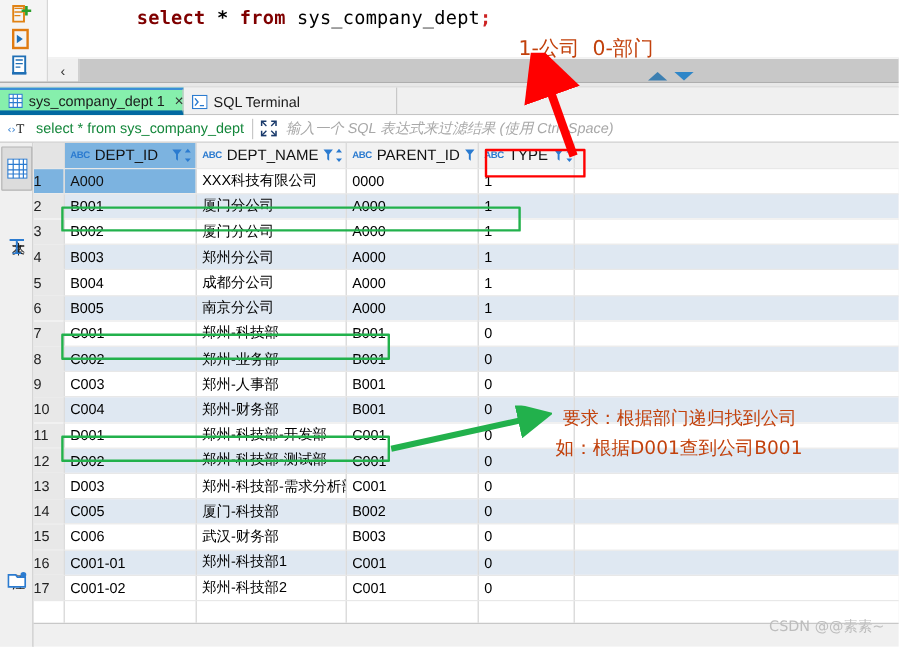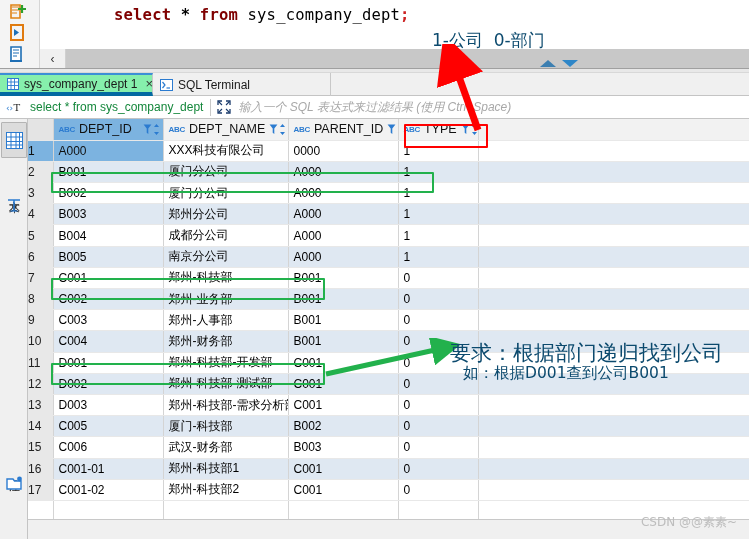--- a/index.html
+++ b/index.html
@@ -228,21 +228,21 @@
   tr.rowA td.rn, tr.rowB td.rn { background: #e8e8e8; }
   tr.r1 td.rn { background: #7cb3e0; color: #111; }
   td .cell { padding: 0 4px 0 5px; overflow: hidden; text-overflow: clip; white-space: nowrap; }
   td.selcell { background: #7cb3e0 !important; color: #111; }
   td.pad { border-right: none; }
   tr.empty td { background: #ffffff !important; height: 22px; }
 
   
   .ann { position: absolute; pointer-events: none; }
   .ann-text {
-    color: #0c4a6e;
+    color: #c2410c;
     font-family: "DejaVu Sans", "Liberation Sans", sans-serif;
     white-space: nowrap;
   }
   .red-box {
     position: absolute;
     border: 2.5px solid #ff0000;
     border-radius: 1px;
     pointer-events: none;
   }
   .green-box {
@@ -773,17 +773,17 @@
 
   <svg class="ann" style="left:318px; top:338px;" width="142" height="42">
     <defs>
       <marker id="grnhead" markerWidth="6" markerHeight="6" refX="2.5" refY="3" orient="auto">
         <path d="M0 0 L6 3 L0 6 Z" fill="#22b14c"></path>
       </marker>
     </defs>
     <path d="M8 36 L126 10" stroke="#22b14c" stroke-width="5" fill="none" marker-end="url(#grnhead)"></path>
   </svg>
 
-  <div class="ann ann-text" style="left:450px; top:339px; font-size:21px;">要求：根据部门递归找到公司</div>
+  <div class="ann ann-text" style="left:469px; top:339px; font-size:15px;">要求：根据部门递归找到公司</div>
   <div class="ann ann-text" style="left:463px; top:363px; font-size:15.5px;">如：根据D001查到公司B001</div>
 
   <div class="watermark">CSDN @@素素~</div>
 </div>
 
 </body></html>

